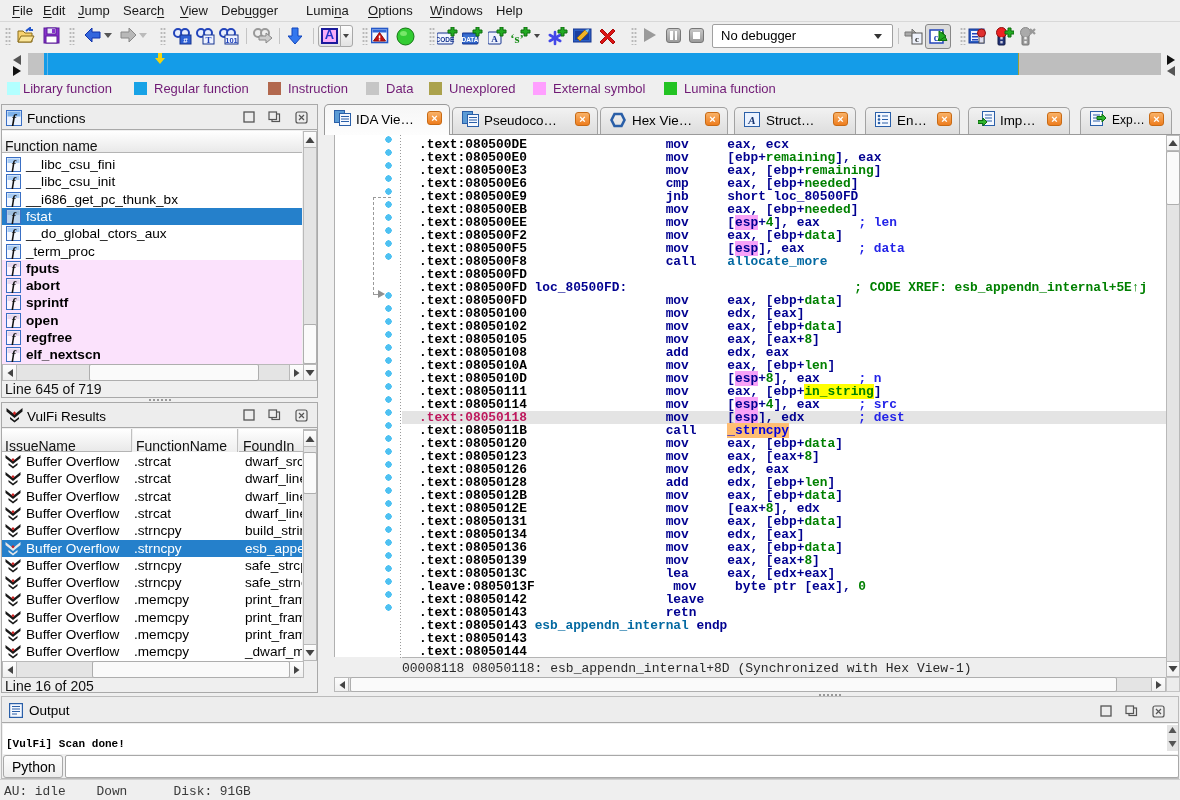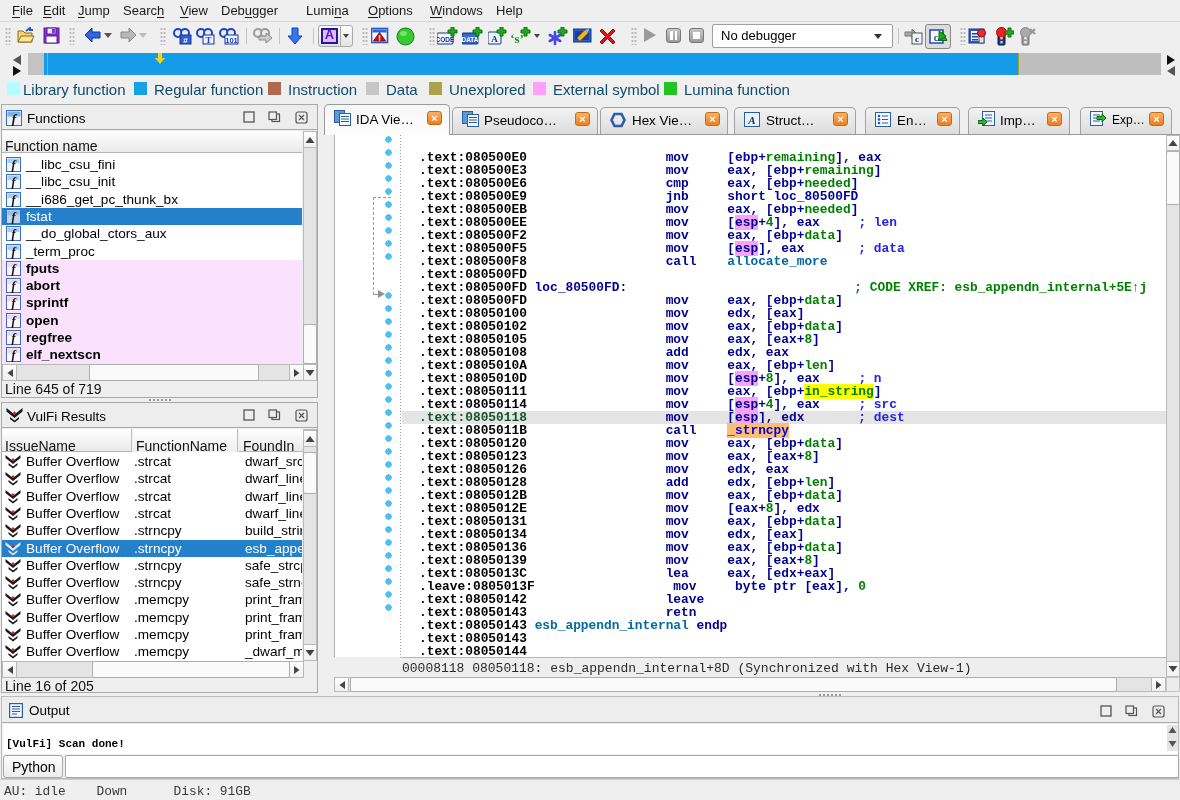--- a/index.html
+++ b/index.html
@@ -15,40 +15,40 @@
 .grip { position:absolute; top:5px; width:6px; height:18px;
   background-image:radial-gradient(circle, #b8b8b8 1px, transparent 1.2px);
   background-size:3px 4px; }
 .tsep { position:absolute; top:6px; width:1px; height:16px; background:#c4c4c4; }
 .ticon { position:absolute; top:5px; }
 
 #navrow { position:absolute; left:0; top:50px; width:1180px; height:28px; }
 
 #legend { position:absolute; left:0; top:78px; width:1180px; height:22px; }
 .lsq { position:absolute; top:4px; width:13px; height:13px; }
-.ltx { position:absolute; top:3px; font-size:15px; color:#0c4a6e; }
+.ltx { position:absolute; top:3px; font-size:13px; color:#701a75; }
 
 .panel { position:absolute; background:#efefef; border:1px solid #a9a9a9; }
 .ptitle { position:absolute; left:0; top:0; right:0; height:25px; background:#ededed; border-bottom:1px solid #a9a9a9; }
 .ptext { position:absolute; left:25px; top:6px; font-size:13.5px; }
 .pbtns { position:absolute; right:4px; top:6px; }
 .colhdr { position:absolute; background:linear-gradient(#ffffff,#e9e9e9); border-bottom:1px solid #b4b4b4; font-size:14px; color:#111; }
 .row { position:absolute; font-size:13.6px; white-space:nowrap; overflow:hidden; }
 
 .sb-groove { position:absolute; background:#e4e4e4; border:1px solid #b9b9b9; }
 .sb-cell { position:absolute; background:linear-gradient(#fdfdfd,#f0f0f0); border:1px solid #b9b9b9; display:flex; align-items:center; justify-content:center; }
 .sb-handle { position:absolute; background:#fafafa; border:1px solid #aeaeae; border-radius:2px; }
 .arr { width:0; height:0; }
 
 #listing { position:absolute; font-family:"Liberation Mono", monospace; font-weight:bold; font-size:12.85px; }
 .ln { position:absolute; left:0; height:13px; line-height:13.2px; white-space:pre; color:#000090; }
 .ad { color:#000000; }
 .gr { color:#008000; }
 .nm { color:#0369a1; }
-.cur { color:#14532d;margin-top:12px; }
+.cur { color:#be185d;margin-top:12px; }
 .cm { color:#2323e8; }
 .hlv { background:#f8a2f8; }
 .hly { background:#ffff00; color:#008000; }
 .hlo { background:#ffbe73; color:#0000e0; }
 </style>
 </head>
 <body>
 <div id="menubar">
  <span class="mi" style="left:12px"><u>F</u>ile</span>
  <span class="mi" style="left:43px"><u>E</u>dit</span>
@@ -642,20 +642,21 @@
 
  <div class="abs" style="left:382px;top:132.5px;width:13px;height:130px;background-image:radial-gradient(circle 3.2px at 6.5px 6.5px, #4ec1f2 98%, transparent);background-size:13px 13px;"></div>
  <div class="abs" style="left:382px;top:288.5px;width:13px;height:325px;background-image:radial-gradient(circle 3.2px at 6.5px 6.5px, #4ec1f2 98%, transparent);background-size:13px 13px;"></div>
 
  <div class="abs" style="left:373px;top:197px;width:18px;height:1px;background-image:linear-gradient(90deg,#9a9a9a 3px, transparent 3px);background-size:5px 1px;"></div>
  <div class="abs" style="left:373px;top:197px;width:1px;height:98px;background-image:linear-gradient(#9a9a9a 3px, transparent 3px);background-size:1px 5px;"></div>
  <div class="abs" style="left:373px;top:294px;width:6px;height:1px;background:#9a9a9a;"></div>
  <div class="arr" style="position:absolute;left:378px;top:290px;border-top:4.5px solid transparent;border-bottom:4.5px solid transparent;border-left:7px solid #909090;"></div>
 
  <div id="listing" style="left:419px;top:137.5px;width:745px;height:521px;overflow:hidden;">
+<div class="ln" style="top:0px"><span class="ad">.text:080500DE</span>                  mov     eax, ecx</div>
 <div class="ln" style="top:13px"><span class="ad">.text:080500E0</span>                  mov     [ebp+<span class="gr">remaining</span>], eax</div>
 <div class="ln" style="top:26px"><span class="ad">.text:080500E3</span>                  mov     eax, [ebp+<span class="gr">remaining</span>]</div>
 <div class="ln" style="top:39px"><span class="ad">.text:080500E6</span>                  cmp     eax, [ebp+<span class="gr">needed</span>]</div>
 <div class="ln" style="top:52px"><span class="ad">.text:080500E9</span>                  jnb     short loc_80500FD</div>
 <div class="ln" style="top:65px"><span class="ad">.text:080500EB</span>                  mov     eax, [ebp+<span class="gr">needed</span>]</div>
 <div class="ln" style="top:78px"><span class="ad">.text:080500EE</span>                  mov     [<span class="hlv">esp</span>+<span class="gr">4</span>], eax     <span class="cm">; len</span></div>
 <div class="ln" style="top:91px"><span class="ad">.text:080500F2</span>                  mov     eax, [ebp+<span class="gr">data</span>]</div>
 <div class="ln" style="top:104px"><span class="ad">.text:080500F5</span>                  mov     [<span class="hlv">esp</span>], eax       <span class="cm">; data</span></div>
 <div class="ln" style="top:117px"><span class="ad">.text:080500F8</span>                  call    <span class="nm">allocate_more</span></div>
 <div class="ln" style="top:130px"><span class="ad">.text:080500FD</span></div>

